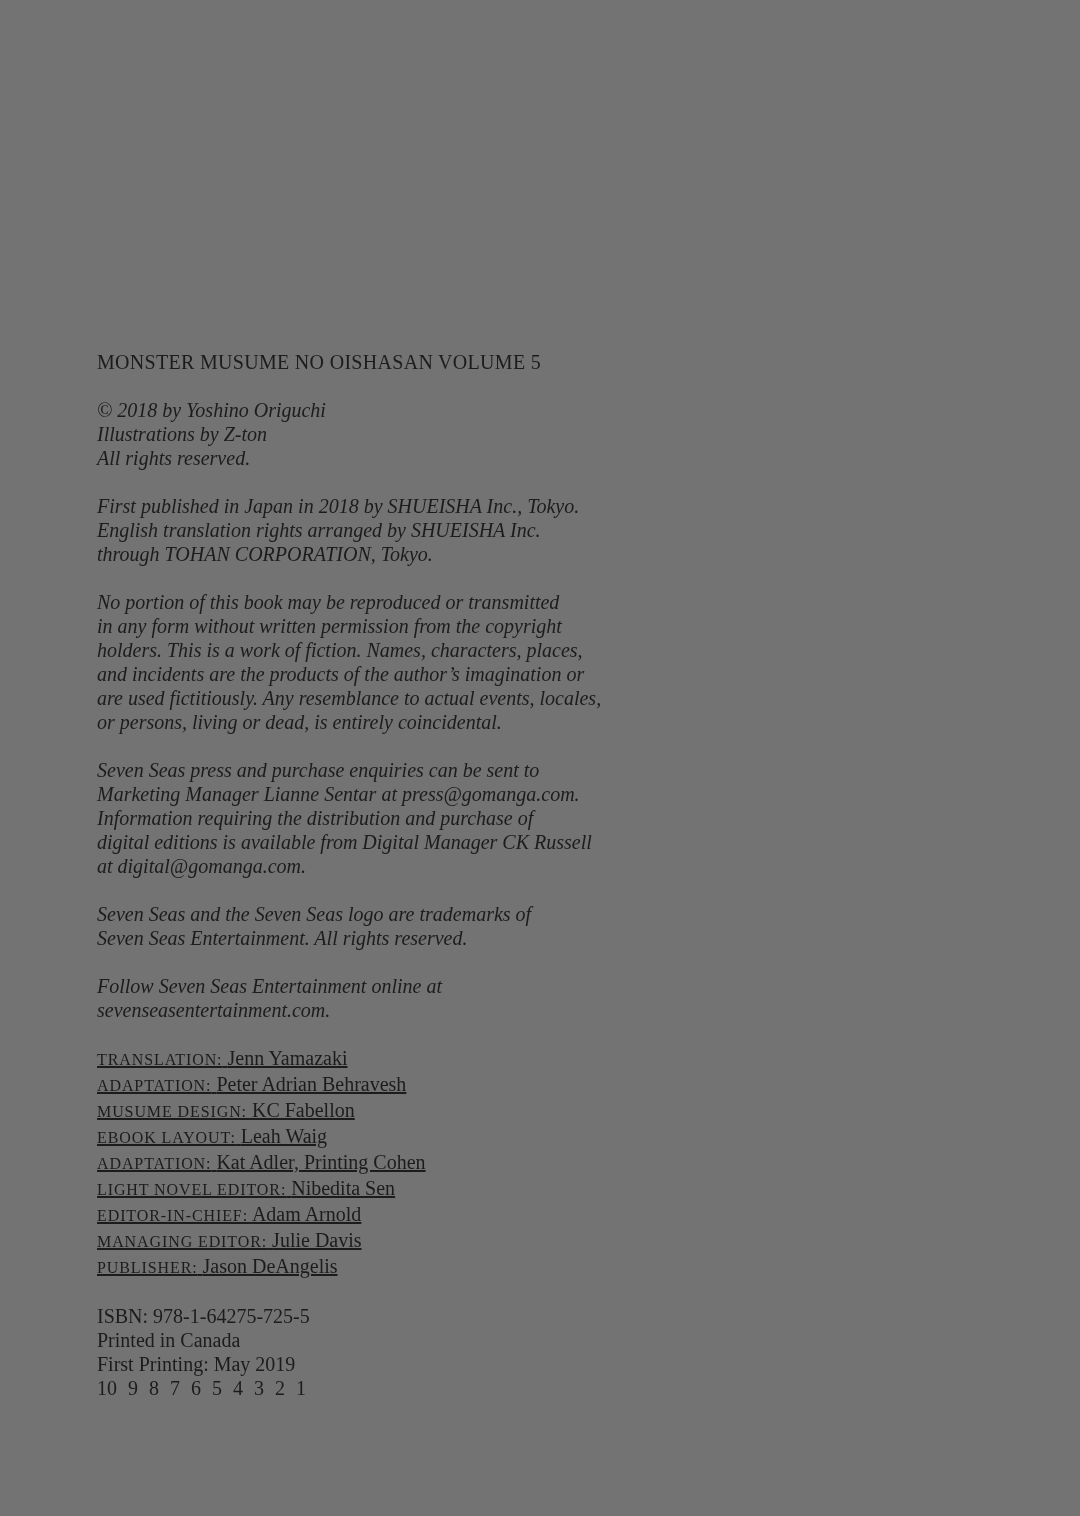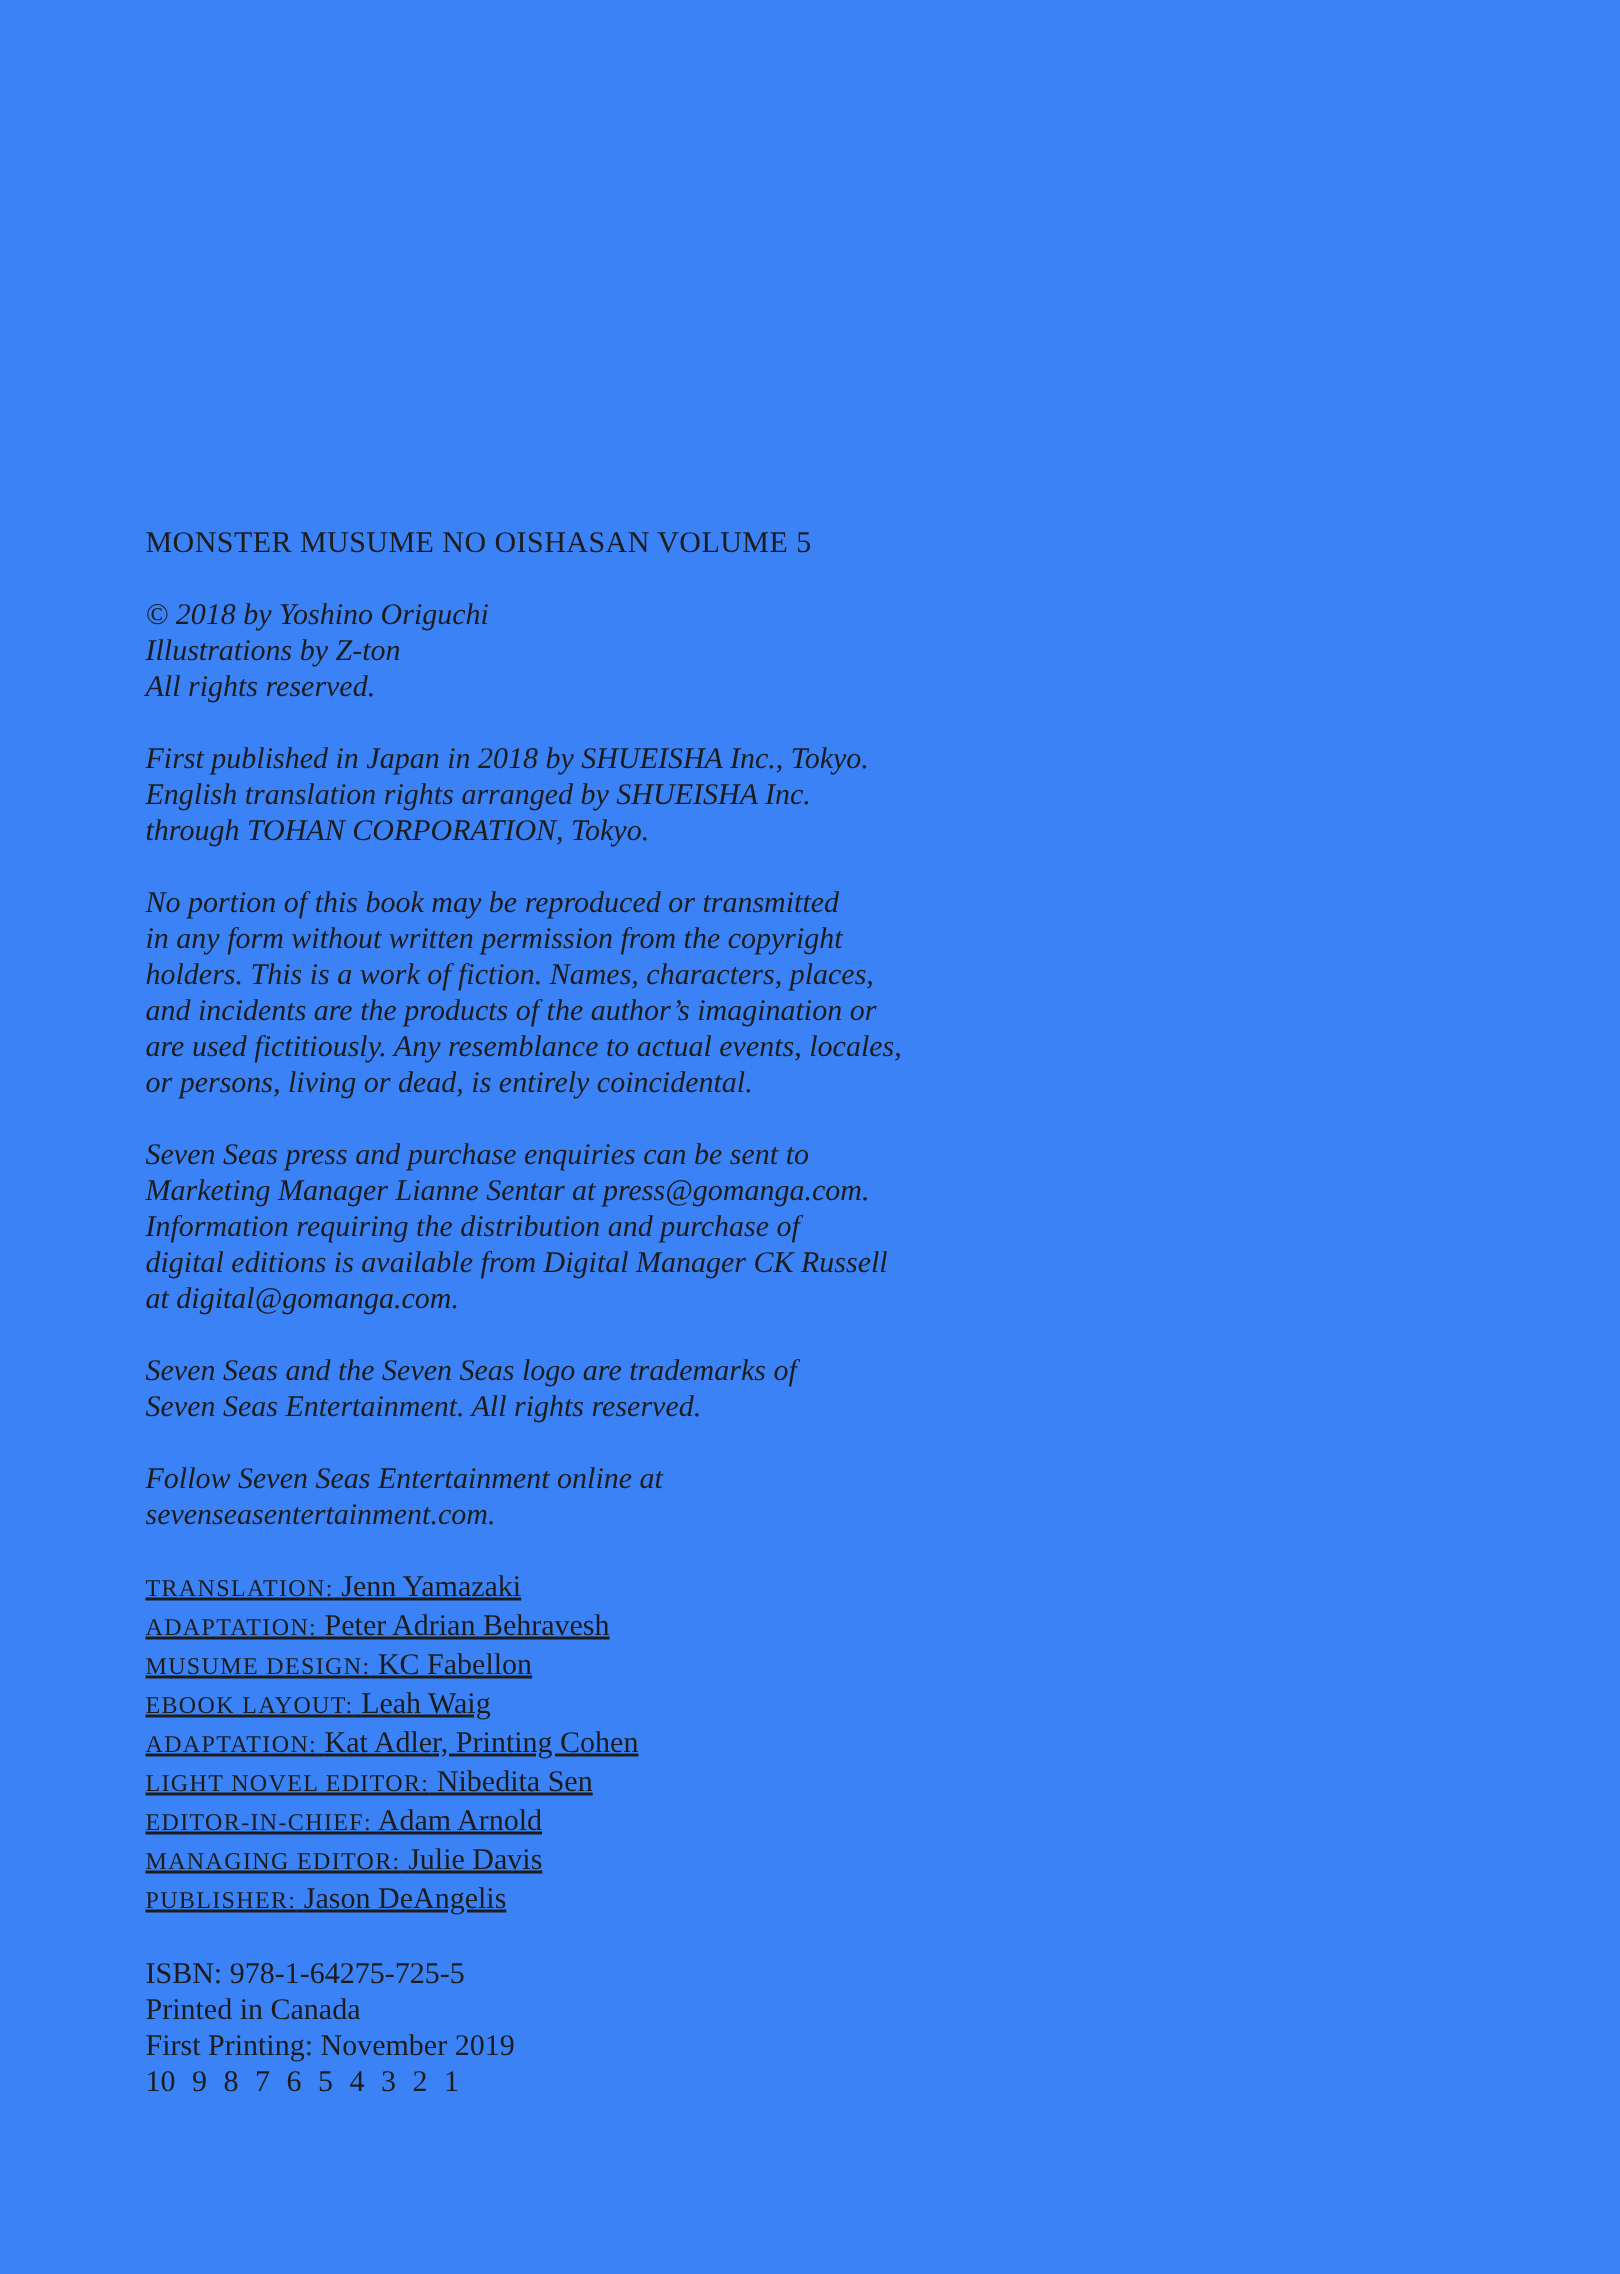--- a/index.html
+++ b/index.html
@@ -4,21 +4,21 @@
 <style>
   html, body {
     margin: 0;
     padding: 0;
     background: #ffffff;
   }
   .page {
     position: relative;
     width: 1080px;
     height: 1516px;
-    background: #3b82f6;
+    background: #737373;
     font-family: "Liberation Serif", "DejaVu Serif", serif;
     color: #1c1c1c;
     overflow: hidden;
   }
   .copyright-block {
     position: absolute;
     left: 97px;
     top: 350px;
     width: 560px;
     font-size: 20px;
@@ -101,18 +101,18 @@
       <div class="credit-row"><span class="credit-role">ADAPTATION:</span> <span class="credit-name">Kat Adler, Printing Cohen</span></div>
       <div class="credit-row"><span class="credit-role">LIGHT NOVEL EDITOR:</span> <span class="credit-name">Nibedita Sen</span></div>
       <div class="credit-row"><span class="credit-role">EDITOR-IN-CHIEF:</span> <span class="credit-name">Adam Arnold</span></div>
       <div class="credit-row"><span class="credit-role">MANAGING EDITOR:</span> <span class="credit-name">Julie Davis</span></div>
       <div class="credit-row"><span class="credit-role">PUBLISHER:</span> <span class="credit-name">Jason DeAngelis</span></div>
     </div>
 
     <div class="imprint">
       <div class="imprint-line">ISBN: 978-1-64275-725-5</div>
       <div class="imprint-line">Printed in Canada</div>
-      <div class="imprint-line">First Printing: November 2019</div>
+      <div class="imprint-line">First Printing: May 2019</div>
       <div class="imprint-line print-run">10 9 8 7 6 5 4 3 2 1</div>
     </div>
 
   </div>
 </div>
 
 </body></html>

